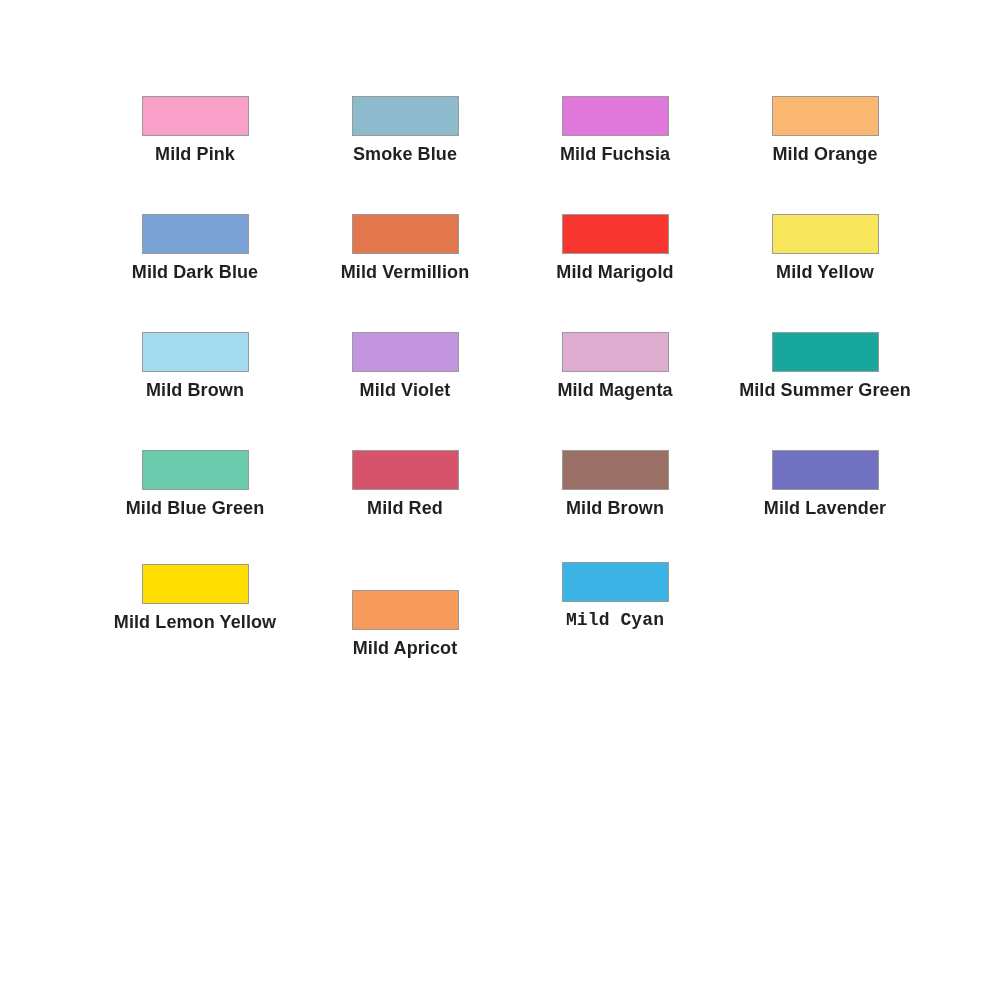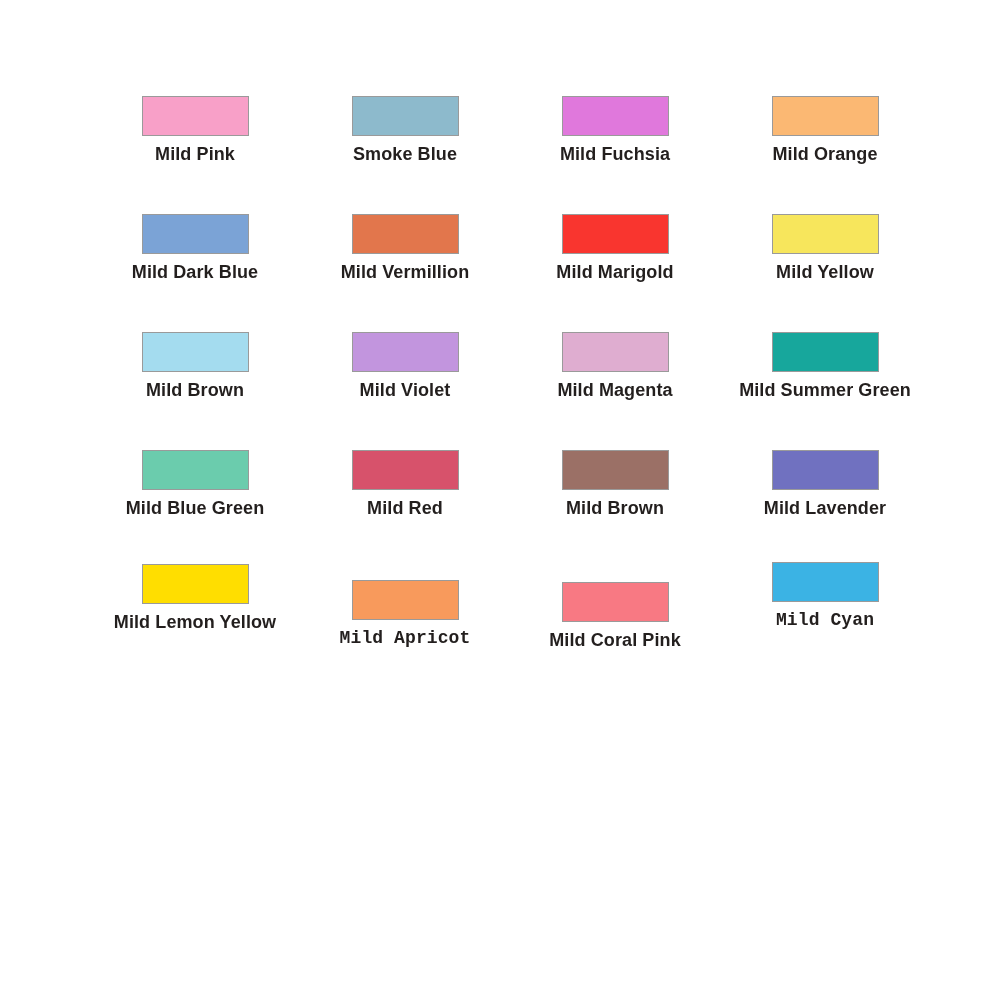--- a/index.html
+++ b/index.html
@@ -118,26 +118,22 @@
         <div class="swatch-label">Mild Brown</div>
       </div>
       <div class="swatch-cell">
         <div class="swatch-chip" style="background: rgb(112, 113, 192); border-color: rgb(154, 154, 154);"></div>
         <div class="swatch-label">Mild Lavender</div>
       </div>
       <div class="swatch-cell" style="margin-top: -4px;">
         <div class="swatch-chip" style="background: rgb(255, 222, 0); border-color: rgb(154, 154, 154);"></div>
         <div class="swatch-label">Mild Lemon Yellow</div>
       </div>
-      <div class="swatch-cell" style="margin-top: 12px; font-family: Liberation Mono, monospace;">
+      <div class="swatch-cell" style="margin-top: 22px;">
         <div class="swatch-chip" style="background: rgb(248, 154, 92); border-color: rgb(154, 154, 154);"></div>
         <div class="swatch-label">Mild Apricot</div>
-      </div>
-      <div class="swatch-cell" style="margin-top: 14px;">
-        <div class="swatch-chip" style="background: rgb(248, 121, 131); border-color: rgb(154, 154, 154);"></div>
-        <div class="swatch-label">Mild Coral Pink</div>
       </div>
       <div class="swatch-cell" style="margin-top: -6px; font-family: Liberation Mono, monospace;">
         <div class="swatch-chip" style="background: rgb(59, 179, 228); border-color: rgb(154, 154, 154);"></div>
         <div class="swatch-label">Mild Cyan</div>
       </div>
     </div>
 </div>
 
 </body></html>

